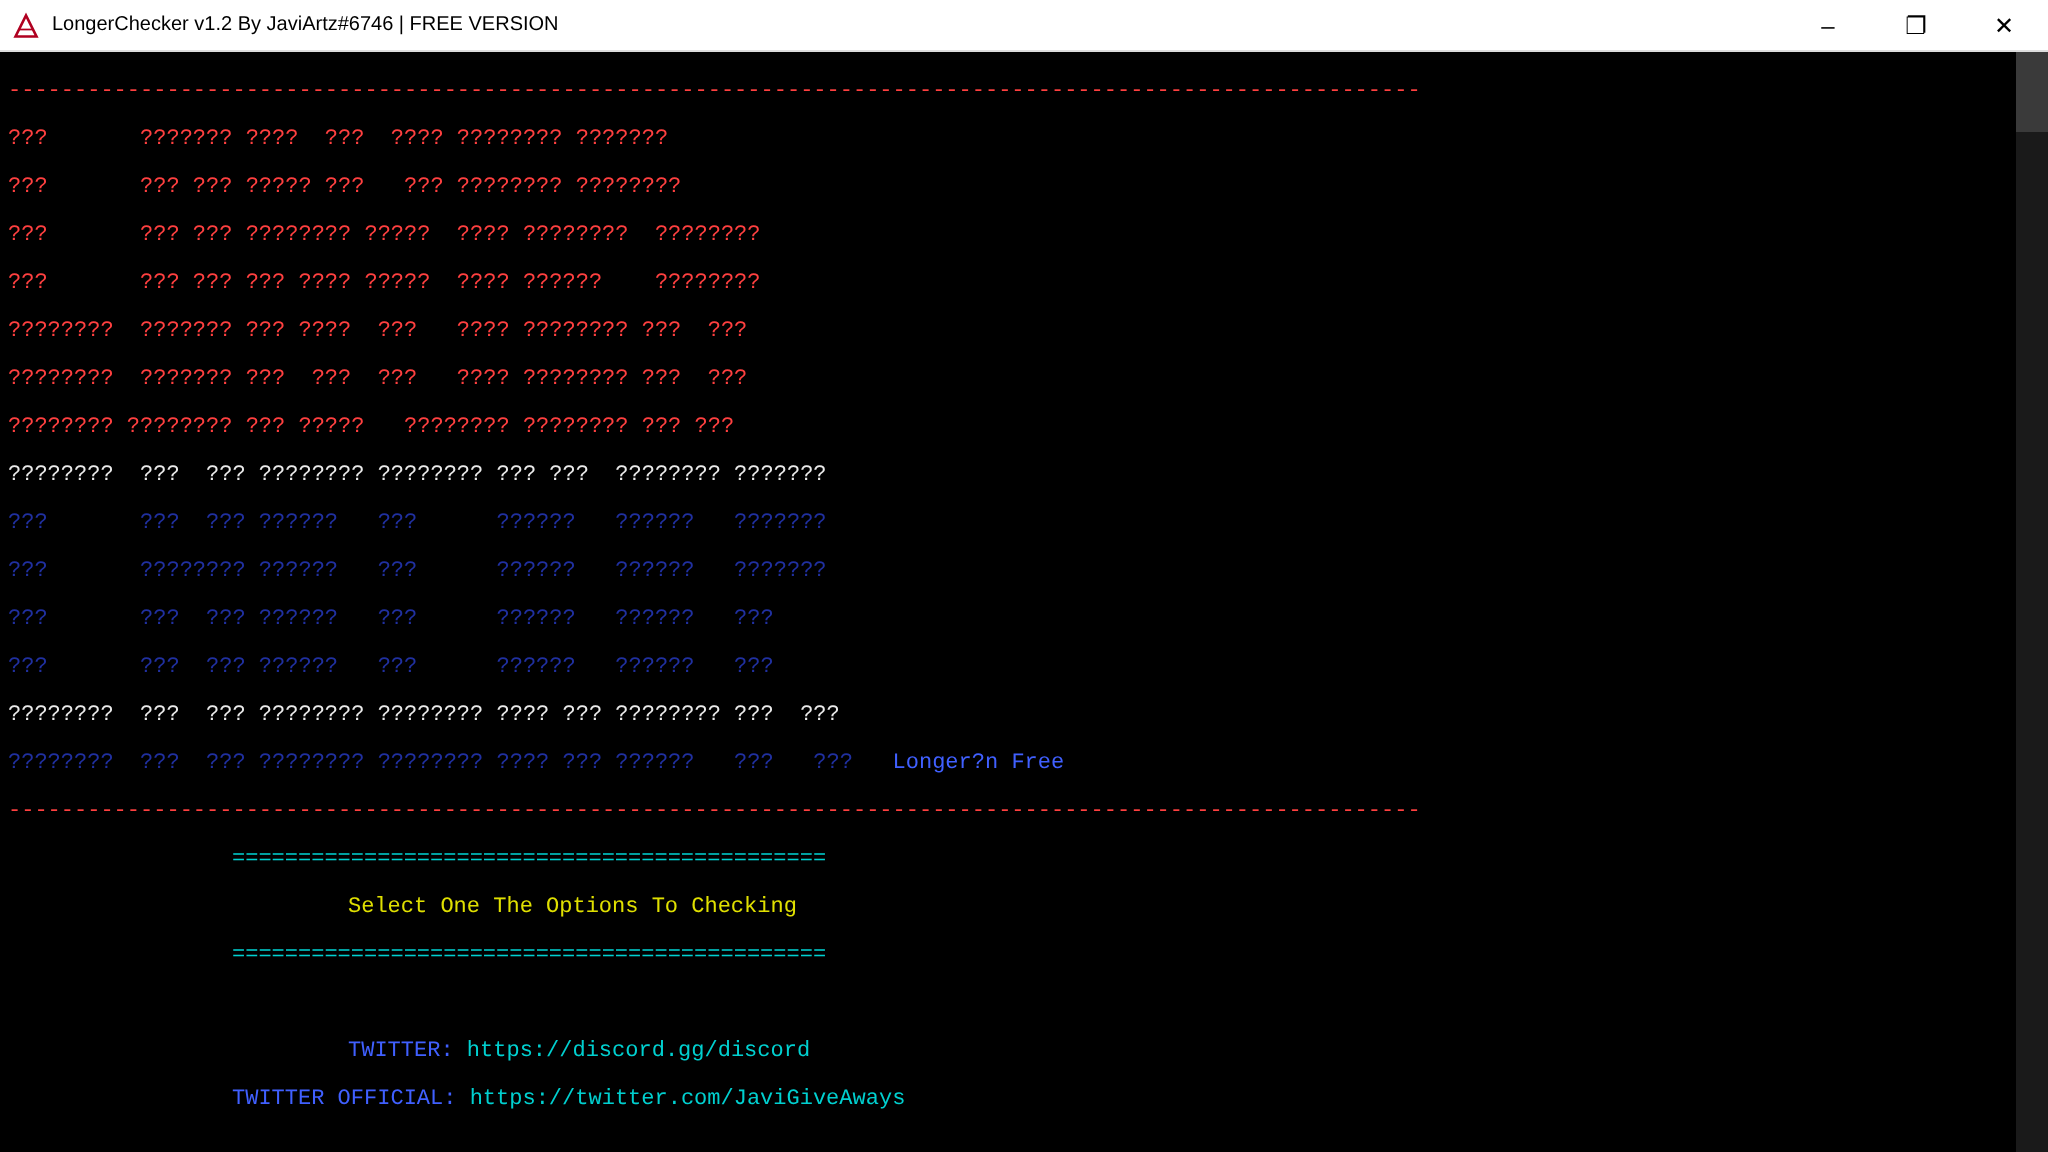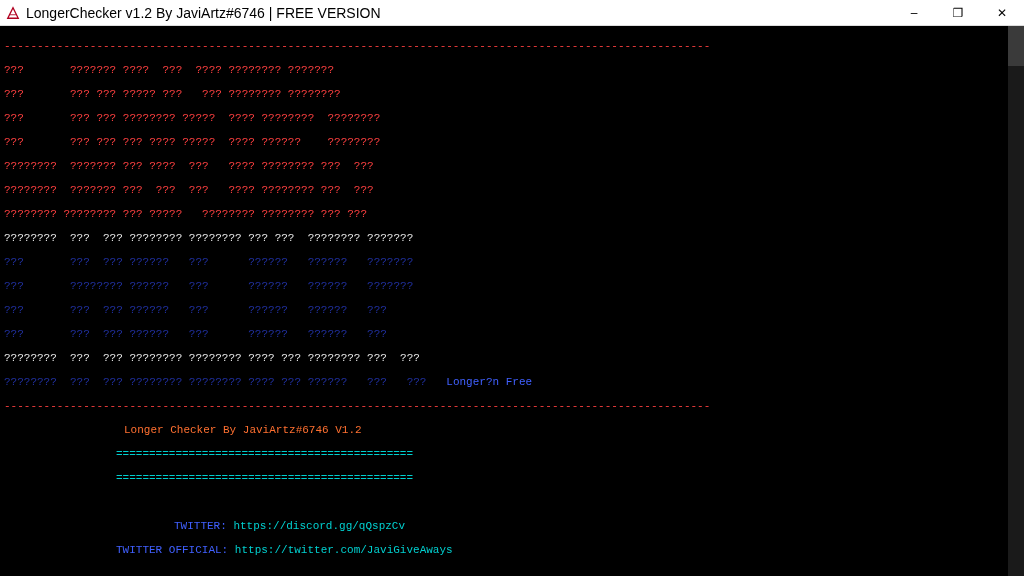--- a/index.html
+++ b/index.html
@@ -13,21 +13,21 @@
   .titlebar {
     height:26px; display:flex; align-items:center;
     background:#fff; border-bottom:1px solid #ddd;
     padding-left:6px;
   }
   .appicon {
     width:14px; height:14px; margin-right:6px;
     display:flex; align-items:center; justify-content:center;
   }
   .appicon svg { width:14px; height:14px; }
-  .title { color:#000; font-size:14px; }
+  .title { color:#000; font-size:10px; }
   .winbtns { margin-left:auto; display:flex; }
   .winbtn {
     width:44px; height:26px; display:flex;
     align-items:center; justify-content:center;
     color:#000; font-size:12px;
   }
   
   .console {
     width:1024px; height:550px; background:#000;
     font-family:Consolas,"Courier New",monospace;
@@ -83,25 +83,25 @@
 <span class="ln red">????????  ??????? ???  ???  ???   ???? ???????? ???  ???</span>
 <span class="ln red">???????? ???????? ??? ?????   ???????? ???????? ??? ???</span>
 <span class="ln white">????????  ???  ??? ???????? ???????? ??? ???  ???????? ???????</span>
 <span class="ln dblue">???       ???  ??? ??????   ???      ??????   ??????   ???????</span>
 <span class="ln dblue">???       ???????? ??????   ???      ??????   ??????   ???????</span>
 <span class="ln dblue">???       ???  ??? ??????   ???      ??????   ??????   ???</span>
 <span class="ln dblue">???       ???  ??? ??????   ???      ??????   ??????   ???</span>
 <span class="ln white">????????  ???  ??? ???????? ???????? ???? ??? ???????? ???  ???</span>
 <span class="ln"><span class="dblue">????????  ???  ??? ???????? ???????? ???? ??? ??????   ???   ???</span>   <span class="blue">Longer?n Free</span></span>
 <span class="ln red">-----------------------------------------------------------------------------------------------------------</span>
-<span class="ln orange indent1">Longer Checker By JaviArtz#6746 V1.2</span>
 <span class="ln cyan   indent2">=============================================</span>
+<span class="ln yellow indent3">Select One The Options To Checking</span>
 <span class="ln cyan   indent2">=============================================</span>
 <span class="ln"> </span>
-<span class="ln indent3"><span class="blue">TWITTER: </span><span class="cyan">https://discord.gg/qQspzCv</span></span>
+<span class="ln indent3"><span class="blue">TWITTER: </span><span class="cyan">https://discord.gg/discord</span></span>
 <span class="ln indent2"><span class="blue">TWITTER OFFICIAL: </span><span class="cyan">https://twitter.com/JaviGiveAways</span></span>
 
 
 
 
 
 
 
 
 

